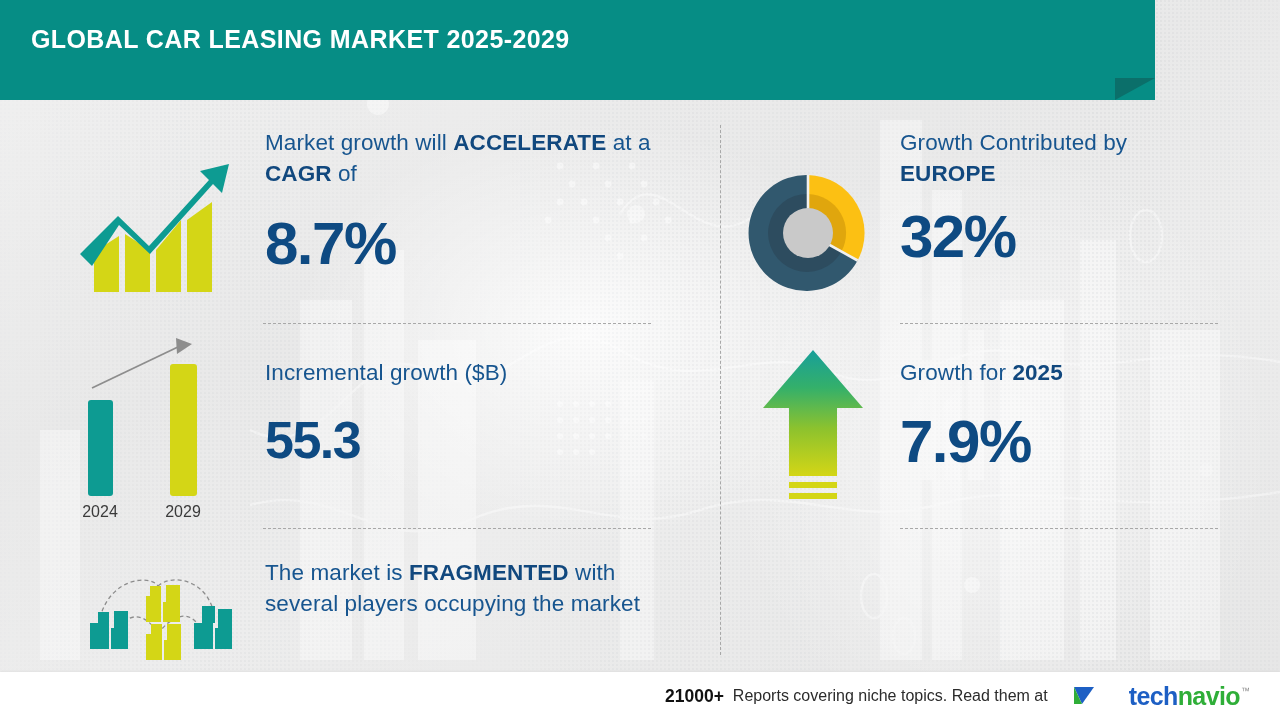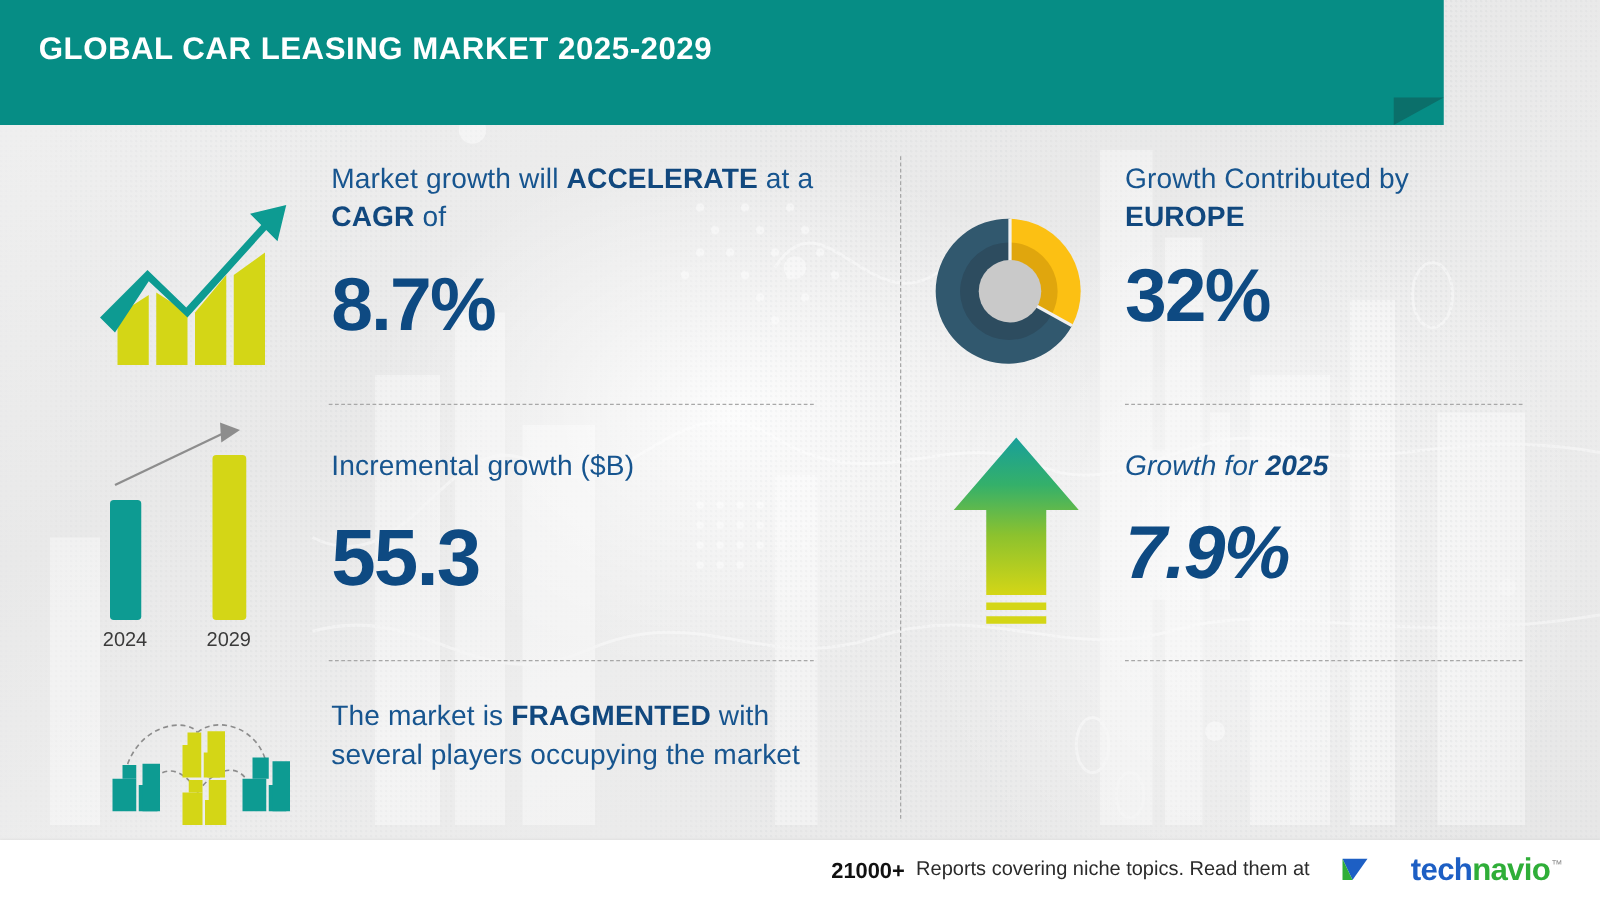--- a/index.html
+++ b/index.html
@@ -78,21 +78,21 @@
     letter-spacing:.1px;
   }
   .lead b { font-weight:bold; color:#11487e; }
   .bignum {
     color:#0e4a82;
     font-weight:bold;
     letter-spacing:-1.5px;
     line-height:1;
   }
   .bignum.sz1 { font-size:60px; }
-  .bignum.sz2 { font-size:64px; }
+  .bignum.sz2 { font-size:52px; }
 
   
   #footer {
     position:absolute; left:0; bottom:0; width:1280px; height:48px;
     background:#ffffff; z-index:6;
     display:flex; align-items:center; justify-content:flex-end;
     box-shadow:0 -1px 2px rgba(0,0,0,.05);
   }
   #footer-inner { display:flex; align-items:center; gap:9px; padding-right:30px; }
   #footer-count { font-size:17.5px; font-weight:bold; color:#111111; }
@@ -292,21 +292,21 @@
       <path fill="#e0a60d" d="M63 63 L63 24 A39 39 0 0 1 96.4 81.5 Z"></path>
     </g>
 
     <g stroke="#f0f0f0" stroke-width="2.6">
       <line x1="63" y1="5" x2="63" y2="63"></line>
       <line x1="63" y1="63" x2="112.6" y2="90.5"></line>
     </g>
     <circle cx="63" cy="63" r="25" fill="#c9c9c9"></circle>
   </svg>
 
-  <div class="block" style="left:900px; top:357px; width:320px;font-style:italic;">
+  <div class="block" style="left:900px; top:357px; width:320px;">
     <div class="lead">
       <span>Growth for </span><b>2025</b>
     </div>
     <div class="bignum sz1" style="margin-top:24px;">7.9%</div>
   </div>
 
   <svg aria-hidden="true" style="position:absolute; left:757px; top:346px; z-index:4;" width="112" height="162" viewBox="0 0 112 162">
     <defs>
       <linearGradient id="arrowGrad" x1="0" y1="0" x2="0" y2="1">
         <artifact></artifact>

